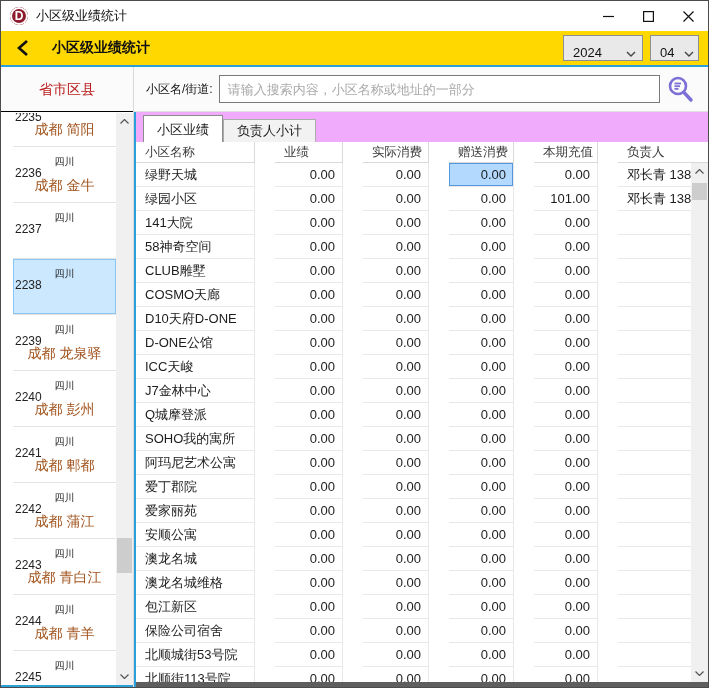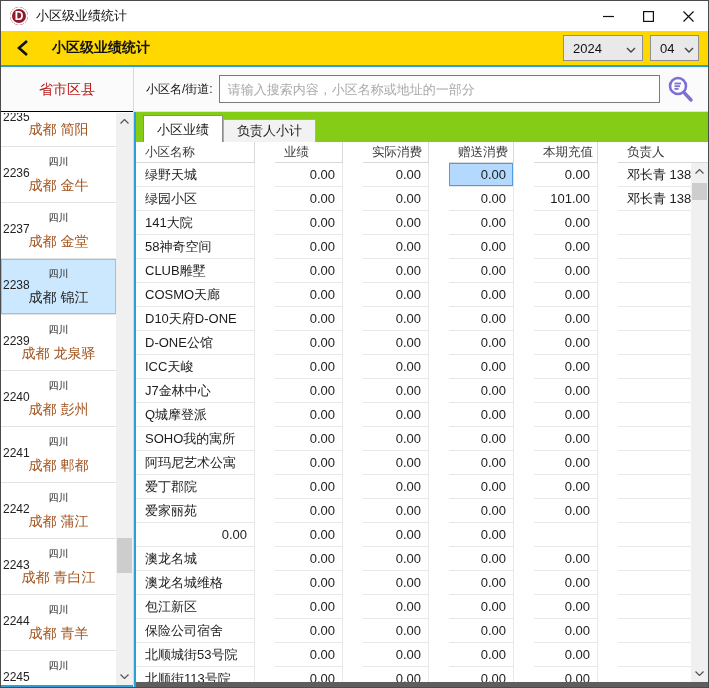--- a/index.html
+++ b/index.html
@@ -16,35 +16,35 @@
   .win-controls { margin-left:auto; display:flex; height:100%; }
   .win-btn { width:40px; height:100%; display:flex; align-items:center; justify-content:center; cursor:pointer; }
   .win-btn svg { display:block; }
 
   
   .toolbar { height:34px; background:#ffd800; display:flex; align-items:center; padding:0 9px; }
   .back-btn { width:26px; height:26px; display:flex; align-items:center; justify-content:center; cursor:pointer; }
   .toolbar-title { margin-left:16px; font-size:14px; font-weight:bold; color:#111; }
   .tb-spacer { flex:1; }
   .select { height:26px; background:#e9e9e9; border:1px solid #8f8f8f; display:flex;
-            align-items:center; padding:0 6px 0 9px; font-size:13px; color:#111; cursor:pointer; }
+            align-items:flex-end; padding:0 6px 0 9px; font-size:13px; color:#111; cursor:pointer; }
   .select .chev { margin-left:auto; padding-left:10px; }
   .select-year { width:80px; margin-right:7px; }
   .select-month { width:49px; }
   .blue-divider { height:2px; background:#2b9fd8; }
 
   
   .content { position:relative; height:620px; }
 
   
   .sidebar { position:absolute; left:0; top:0; width:133px; height:100%;
              border-right:1px solid #d9d9d9; background:#fff; }
   .sb-header { height:45px; line-height:45px; text-align:center; font-size:14px; color:#b91c1c;
                background:#fbfbfb; border-bottom:1px solid #000000; }
-  .sb-list { position:absolute; top:46px; left:0; width:115px; bottom:2px; overflow:hidden; }
+  .sb-list { position:absolute; top:46px; left:0; width:115px; bottom:2px; overflow:hidden;padding-left:12px; }
   .sb-item { position:relative; height:56px; border-bottom:1px solid #e3e3e3;
              padding-top:6px; text-align:center; cursor:pointer; background:#fff; }
   .sb-item:first-child { margin-top:-22px; }
   .sb-id { position:absolute; left:2px; top:19px; font-size:12px; color:#222; text-align:left; }
   .sb-prov { font-size:10px; color:#1a1a1a; line-height:18px; }
   .sb-city { font-size:14px; font-weight:normal; color:#a2541f; line-height:18px; margin-top:5px;text-align:center; }
   .sb-item.selected { background:#cce8ff; box-shadow:inset 0 0 0 1px #89c6f5; }
   .sb-item.selected .sb-city { color:#262626; }
   .sb-bottom-line { position:absolute; left:0; right:0; bottom:0; height:2px; background:#2b9fd8; }
 
@@ -61,21 +61,21 @@
   .main { position:absolute; left:133px; right:0; top:0; height:100%; }
   .search-band { height:45px; background:#fbfbfb; border-bottom:1px solid #e0e0e0;
                  display:flex; align-items:center; padding:0 8px 0 12px; }
   .search-label { font-size:12px; color:#111; white-space:nowrap; }
   .search-input { flex:1; height:28px; margin-left:6px; border:1px solid #7a7a7a; background:#fff;
                   font-size:13px; padding:0 8px; color:#222; font-family:inherit; }
   .search-input::placeholder { color:#a9a9a9; }
   .search-btn { width:40px; height:34px; display:flex; align-items:center; justify-content:center;
                 cursor:pointer; background:transparent; border:none; }
 
-  .tabs { height:30px; background:#84cc16; display:flex; align-items:flex-end; padding-left:7px;
+  .tabs { height:30px; background:#f0abfc; display:flex; align-items:flex-end; padding-left:7px;
           border-left:2px solid #2b9fd8; }
   .tab { font-size:13px; color:#1a1a1a; padding:0 13px; height:23px; line-height:22px;
          border:1px solid #acacac; border-bottom:none; background:#f2f2f2; cursor:pointer; }
   .tab.active { background:#fff; height:27px; line-height:27px; border-color:#8c8c8c; }
 
   .grid-area { position:absolute; top:75px; left:0; right:0; bottom:0;
                border-left:2px solid #2b9fd8; background:#fff; overflow:hidden; }
   .trow { display:grid; grid-template-columns:119px 68px 66px 65px 64px 143px 1fr;gap:20px; }
   .thead { height:21px; }
   .thead .cell { font-size:12.5px; color:#3a3a3a; border-right:1px solid #d9d9d9;
@@ -156,26 +156,24 @@
     <div class="sb-city">成都 简阳</div>
   </div>
           <div class="sb-item">
     <span class="sb-id">2236</span>
     <div class="sb-prov">四川</div>
     <div class="sb-city">成都 金牛</div>
   </div>
           <div class="sb-item">
     <span class="sb-id">2237</span>
     <div class="sb-prov">四川</div>
-    <div class="sb-city">成都 金堂</div>
   </div>
           <div class="sb-item selected">
     <span class="sb-id">2238</span>
     <div class="sb-prov">四川</div>
-    <div class="sb-city">成都 锦江</div>
   </div>
           <div class="sb-item">
     <span class="sb-id">2239</span>
     <div class="sb-prov">四川</div>
     <div class="sb-city">成都 龙泉驿</div>
   </div>
           <div class="sb-item">
     <span class="sb-id">2240</span>
     <div class="sb-prov">四川</div>
     <div class="sb-city">成都 彭州</div>
@@ -382,20 +380,21 @@
             <div class="trow">
     <div class="cell">爱家丽苑</div>
     <div class="cell num">0.00</div>
     <div class="cell num">0.00</div>
     <div class="cell num">0.00</div>
     <div class="cell num">0.00</div>
     <div class="cell"></div>
     <div class="cell"></div>
   </div>
             <div class="trow">
+    <div class="cell">安顺公寓</div>
     <div class="cell num">0.00</div>
     <div class="cell num">0.00</div>
     <div class="cell num">0.00</div>
     <div class="cell num">0.00</div>
     <div class="cell"></div>
     <div class="cell"></div>
   </div>
             <div class="trow">
     <div class="cell">澳龙名城</div>
     <div class="cell num">0.00</div>

